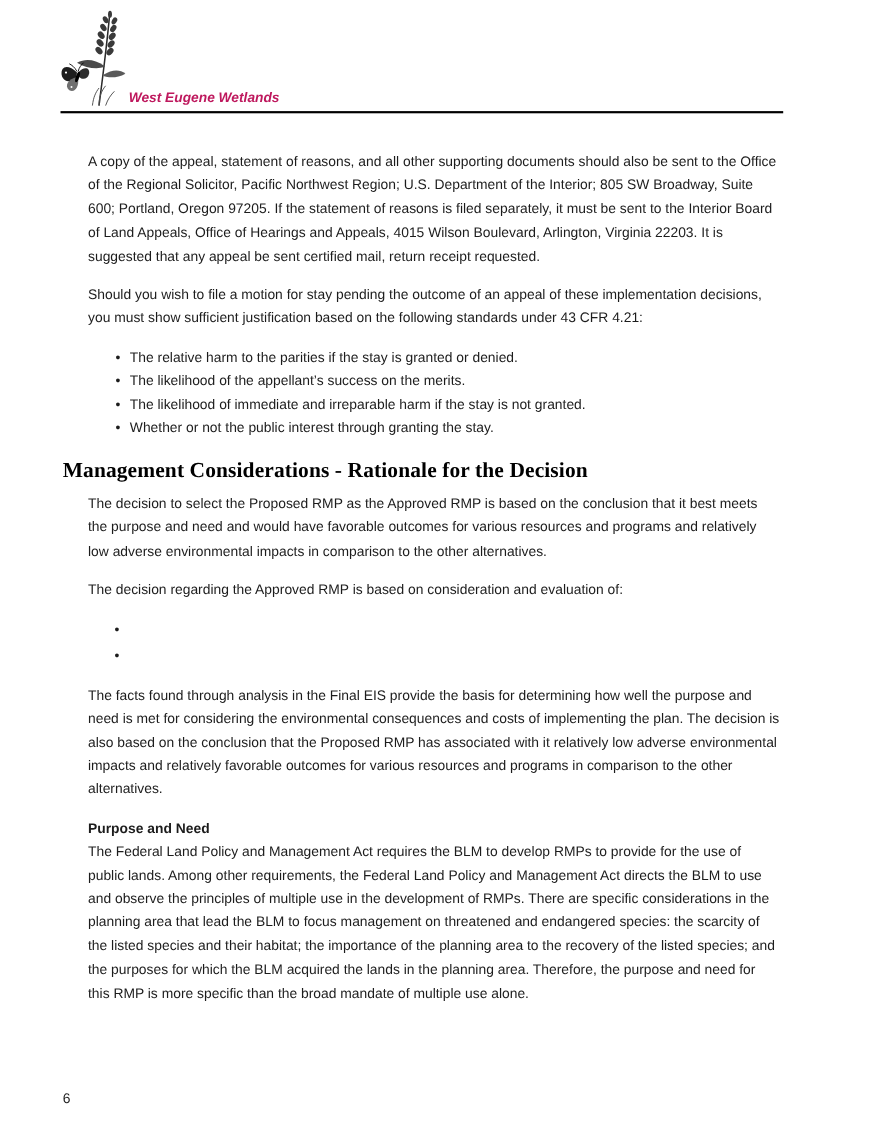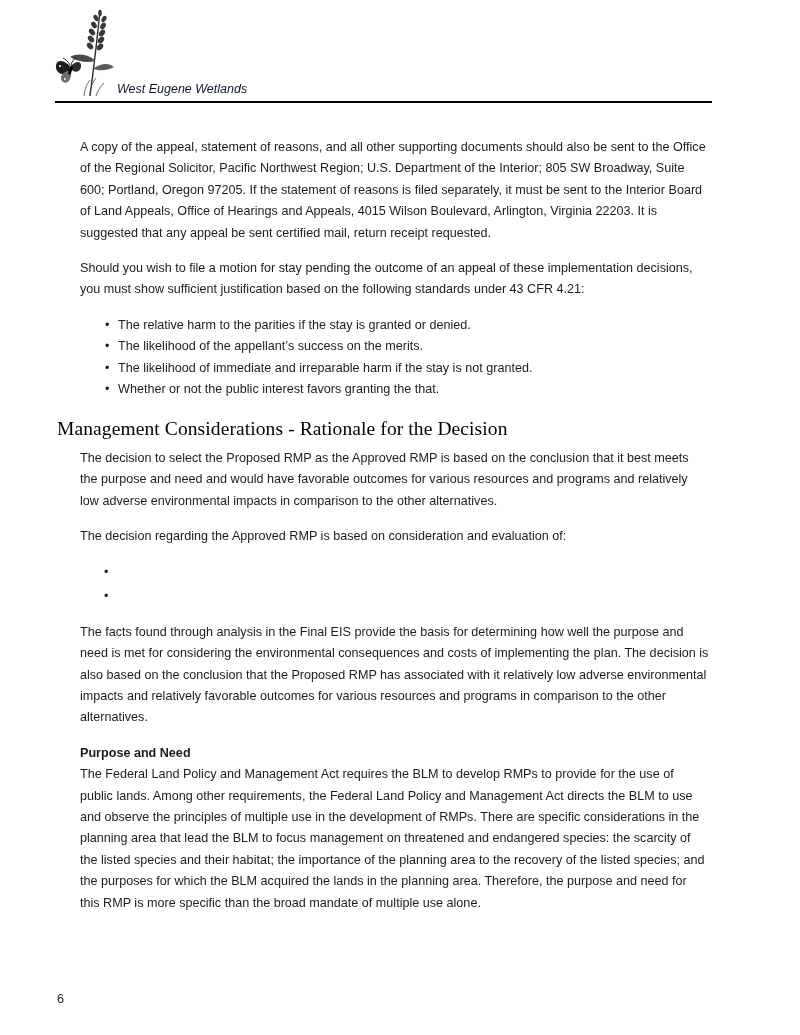--- a/index.html
+++ b/index.html
@@ -15,44 +15,44 @@
     margin: 0 auto;
   }
   .header { position: absolute; top: 6px; left: 52px; width: 660px; height: 96px; }
   .logo { position: absolute; top: 2px; left: 2px; }
   .header-title {
     position: absolute;
     left: 65px;
     top: 76px;
     font-size: 12.5px;
     font-style: italic;
-    font-weight: normal;
+    font-weight: bold;
     white-space: nowrap;
-    color: #0f172a;
+    color: #be185d;
   }
   .rule {
     position: absolute;
     top: 95px;
     left: 3px;
     width: 657px;
     height: 2px;
     background: #000;
   }
   .content {
     position: absolute;
     top: 137px;
     left: 57px;
     width: 652px;
     font-size: 12.6px;
     line-height: 21.4px;
   }
   .content p { margin: 0 0 14px 23px; }
   .section-heading {
     font-family: "Liberation Serif", serif;
-    font-weight: normal;
+    font-weight: bold;
     font-size: 19.5px;
     color: #000;
     margin: 18px 0 8px 0;
     letter-spacing: 0.1px;
   }
   .sub-heading {
     font-weight: bold;
     margin: 12px 0 0 23px;
     font-size: 12.6px;
   }
@@ -126,21 +126,21 @@
       <div class="bullet-row">
         <span class="bullet">•</span>
         <span>The likelihood of the appellant’s success on the merits.</span>
       </div>
       <div class="bullet-row">
         <span class="bullet">•</span>
         <span>The likelihood of immediate and irreparable harm if the stay is not granted.</span>
       </div>
       <div class="bullet-row">
         <span class="bullet">•</span>
-        <span>Whether or not the public interest favors granting the that.</span>
+        <span>Whether or not the public interest through granting the stay.</span>
       </div>
     </div>
 
 
     <h1 class="section-heading">Management Considerations - Rationale for the Decision</h1>
 
     <p>The decision to select the Proposed RMP as the Approved RMP is based on the conclusion that it best meets the purpose and need and would have favorable outcomes for various resources and programs and relatively low adverse environmental impacts in comparison to the other alternatives.</p>
 
     <p>The decision regarding the Approved RMP is based on consideration and evaluation of:</p>
 

